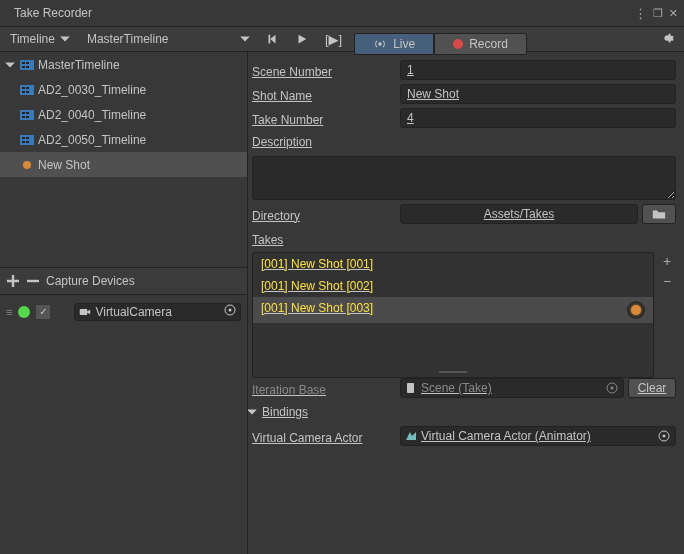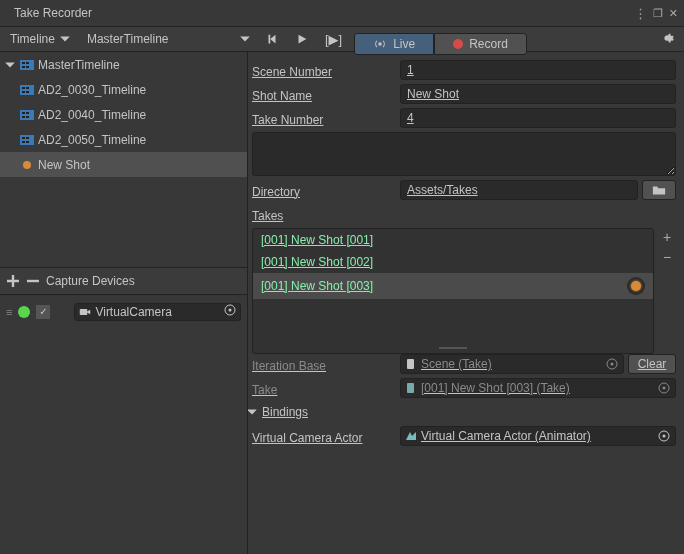--- a/index.html
+++ b/index.html
@@ -41,27 +41,27 @@
   .draghdl { color:#888; cursor:grab; font-size:11px; }
   .dot-green { width:12px; height:12px; border-radius:50%; background:#5ad64e; }
   .chk { width:14px; height:14px; background:#555; display:inline-flex; align-items:center; justify-content:center; cursor:pointer; font-size:10px; }
   .dev-field { flex:1; height:18px; background:#2a2a2a; border:1px solid #222; border-radius:3px; display:flex; align-items:center; padding:0 4px; gap:4px; color:#c4c4c4; }
   .dev-field .pick { margin-left:auto; cursor:pointer; }
 
   .right { flex:1; padding: 4px 8px 4px 4px; overflow-y:auto;text-decoration:underline; }
   .field-row { display:flex; align-items:center; margin:4px 0; min-height:20px; }
   .flabel { width:148px; color:#c4c4c4; font-size:12px; padding-top:3px; }
   .finput { flex:1; height:20px; background:#2a2a2a; border:1px solid #222; border-radius:3px; color:#c4c4c4; padding:0 6px; outline:none; font-size:12px; }
-  .finput[readonly] { cursor:default; }
+  .finput[readonly] { cursor:default;text-align:center; }
   .farea { flex:1; height:44px; background:#2a2a2a; border:1px solid #222; border-radius:3px; }
   .browse { width:34px; height:20px; background:#515151; border:1px solid #222; border-radius:3px; margin-left:4px; display:flex; align-items:center; justify-content:center; cursor:pointer; }
 
   .takes-box { position:relative; margin:2px 0 4px 0; }
   .takes-list { height:126px; background:#323232; border:1px solid #222; border-radius:3px; margin-right:22px; overflow:auto; }
-  .take-item { padding:4px 8px; cursor:pointer; display:flex; align-items:center; color:#86efac; }
+  .take-item { padding:4px 8px; cursor:pointer; display:flex; align-items:flex-start; color:#fde047; }
   .take-item.sel { background:#4b4b4b; }
   .rec-dot { margin-left:auto; width:18px; height:18px; border-radius:9px; background:#2a2a2a; display:flex; align-items:center; justify-content:center; }
   .rec-dot span{ width:10px; height:10px; border-radius:50%; background:#d78b3a; box-shadow:0 0 3px #d78b3a; }
   .takes-side { position:absolute; right:0; top:0; display:flex; flex-direction:column; gap:2px; }
   .takes-side span { width:18px; height:18px; display:flex; align-items:center; justify-content:center; color:#aaa; cursor:pointer; font-size:14px; }
   .drag-strip { height:4px; display:flex; justify-content:center; align-items:center; padding-top:0; }
   .drag-strip span { width:28px; height:2px; border-top:1px solid #555; border-bottom:1px solid #555; }
 
   .objfield { flex:1; height:20px; background:#2a2a2a; border:1px solid #222; border-radius:3px; display:flex; align-items:center; gap:4px; padding:0 4px; color:#c4c4c4; }
   .objfield .picker { margin-left:auto; width:14px; height:14px; cursor:pointer; display:flex; align-items:center; justify-content:center; }
@@ -249,20 +249,23 @@
     <div class="field-row">
       <span class="flabel">Shot Name</span>
       <input class="finput" value="New Shot" style="">
     </div>
 
     <div class="field-row">
       <span class="flabel">Take Number</span>
       <input class="finput" value="4" style="">
     </div>
 
+    <div class="field-row" style="align-items:flex-start">
+      <span class="flabel">Description</span>
+    </div>
     <div class="field-row">
       <textarea class="farea" style=""></textarea>
     </div>
 
     <div class="field-row">
       <span class="flabel">Directory</span>
       <input class="finput" readonly="" value="Assets/Takes" style="">
       <div class="browse">
         <svg class="si-lg" viewBox="0 0 16 16">
             <path d="M1 4h5l1 2h8v7H1z"></path>
@@ -308,35 +311,20 @@
         <span class="picker">
           <svg class="si" viewBox="0 0 12 12">
               <circle cx="6" cy="6" r="5" fill="none" stroke="#888"></circle>
               <circle cx="6" cy="6" r="1.5" fill="#888"></circle>
             </svg>
         </span>
       </div>
       <div class="clear-btn">Clear</div>
     </div>
 
-    <div class="field-row">
-      <span class="flabel dim">Take</span>
-      <div class="objfield">
-        <svg class="si" viewBox="0 0 12 12">
-            <rect x="2" y="1" width="7" height="10" rx="1" fill="#7aa"></rect>
-          </svg>
-        <span class="dim" style="white-space:nowrap; overflow:hidden;">[001] New Shot [003] (Take)</span>
-        <span class="picker">
-          <svg class="si" viewBox="0 0 12 12">
-              <circle cx="6" cy="6" r="5" fill="none" stroke="#888"></circle>
-              <circle cx="6" cy="6" r="1.5" fill="#888"></circle>
-            </svg>
-        </span>
-      </div>
-    </div>
 
     <div class="field-row" style="gap:4px; margin-left:-6px;">
       <svg class="si" viewBox="0 0 10 10">
           <path d="M1 3l4 4 4-4z"></path>
         </svg>
       <span style="font-weight:normal;">Bindings</span>
     </div>
 
     <div class="field-row">
       <span class="flabel" style="white-space:nowrap; overflow:hidden;">Virtual Camera Actor</span>

